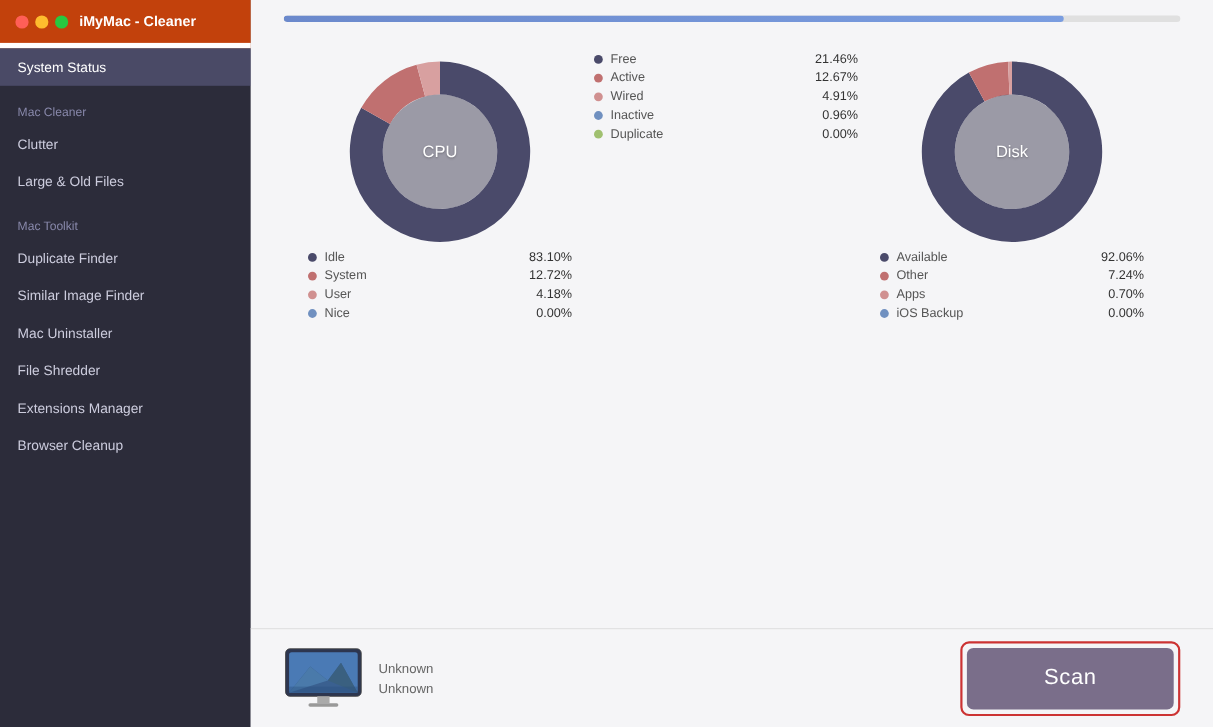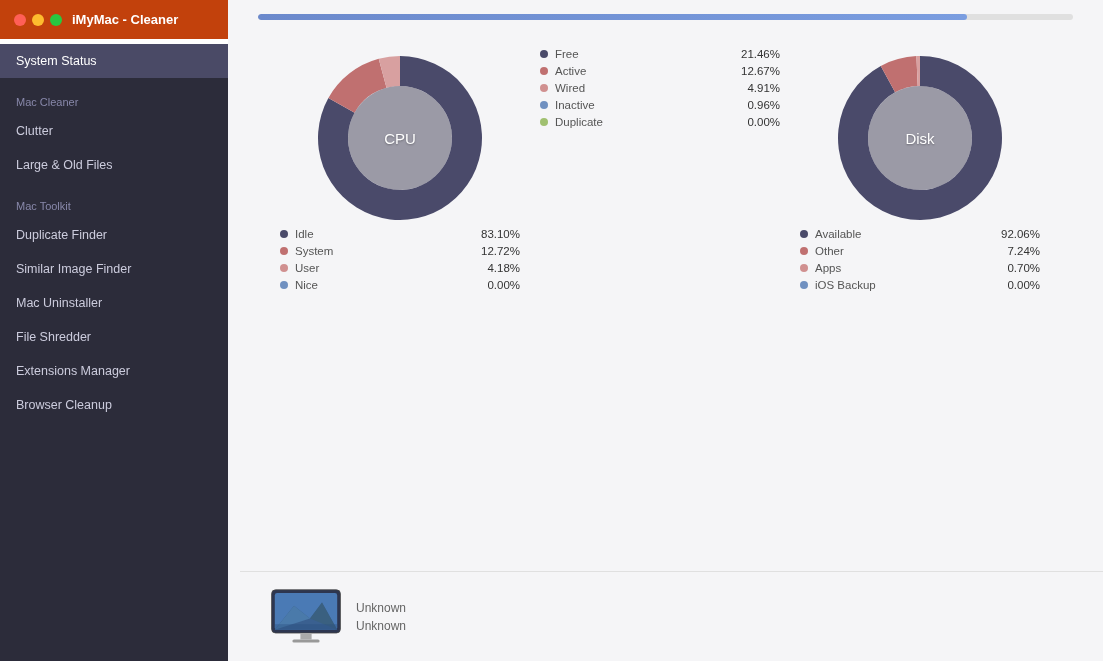--- a/index.html
+++ b/index.html
@@ -150,21 +150,20 @@
     }
 
     
     .bottom-bar {
       display: flex;
       align-items: center;
       padding: 14px 30px;
       background: #f5f5f7;
       border-top: 1px solid #e0e0e0;
       height: 90px;
-      margin-left: 12px;
     }
     .mac-info {
       display: flex;
       align-items: center;
       gap: 14px;
     }
     .mac-icon {
       width: 72px;
       height: 58px;
     }
@@ -368,14 +367,17 @@
 
         <rect x="38" y="56" width="14" height="8" fill="#aaa"></rect>
         <rect x="28" y="64" width="34" height="4" rx="2" fill="#999"></rect>
       </svg>
       <div class="mac-details">
         <span class="mac-detail-text">Unknown</span>
         <span class="mac-detail-text">Unknown</span>
       </div>
     </div>
 
+    <div class="scan-btn-container">
+      <button class="scan-btn">Scan</button>
+    </div>
   </div>
 </div>
 
 </body></html>

